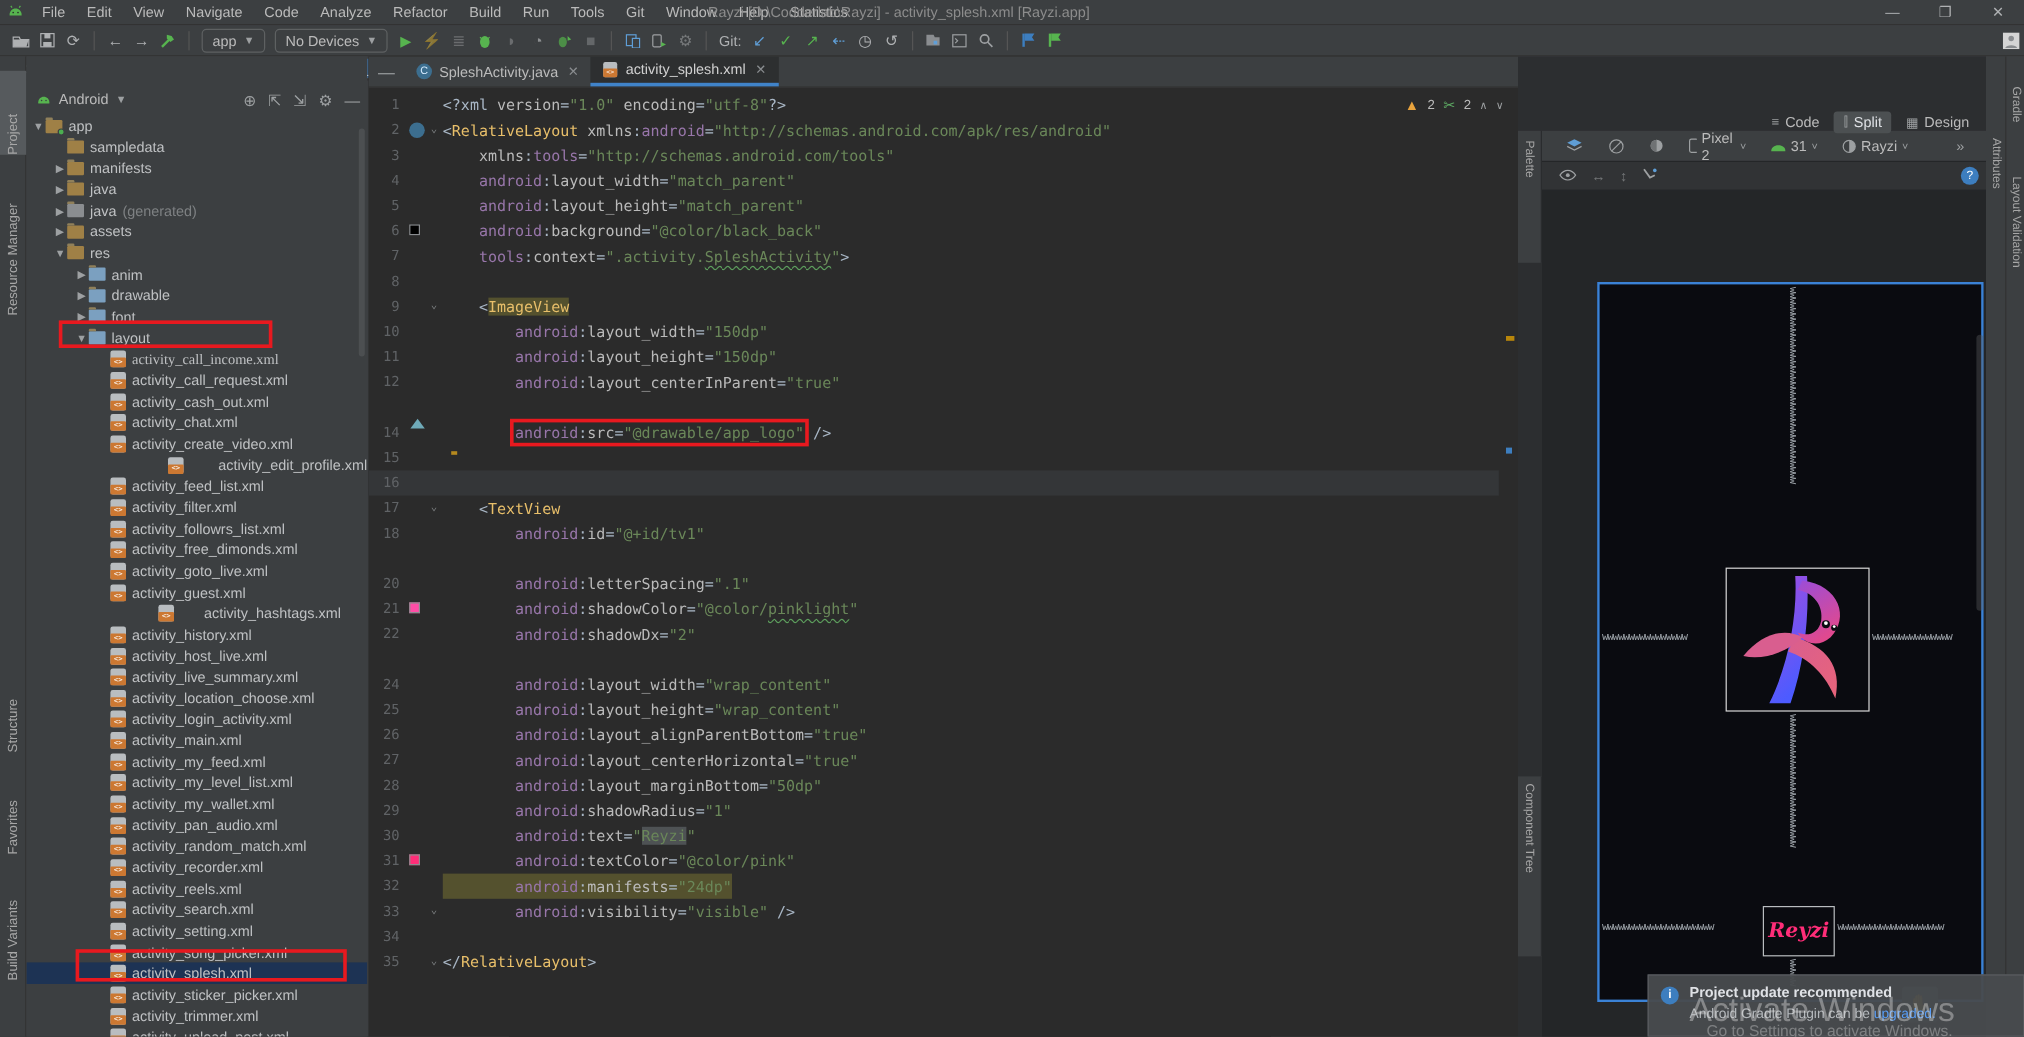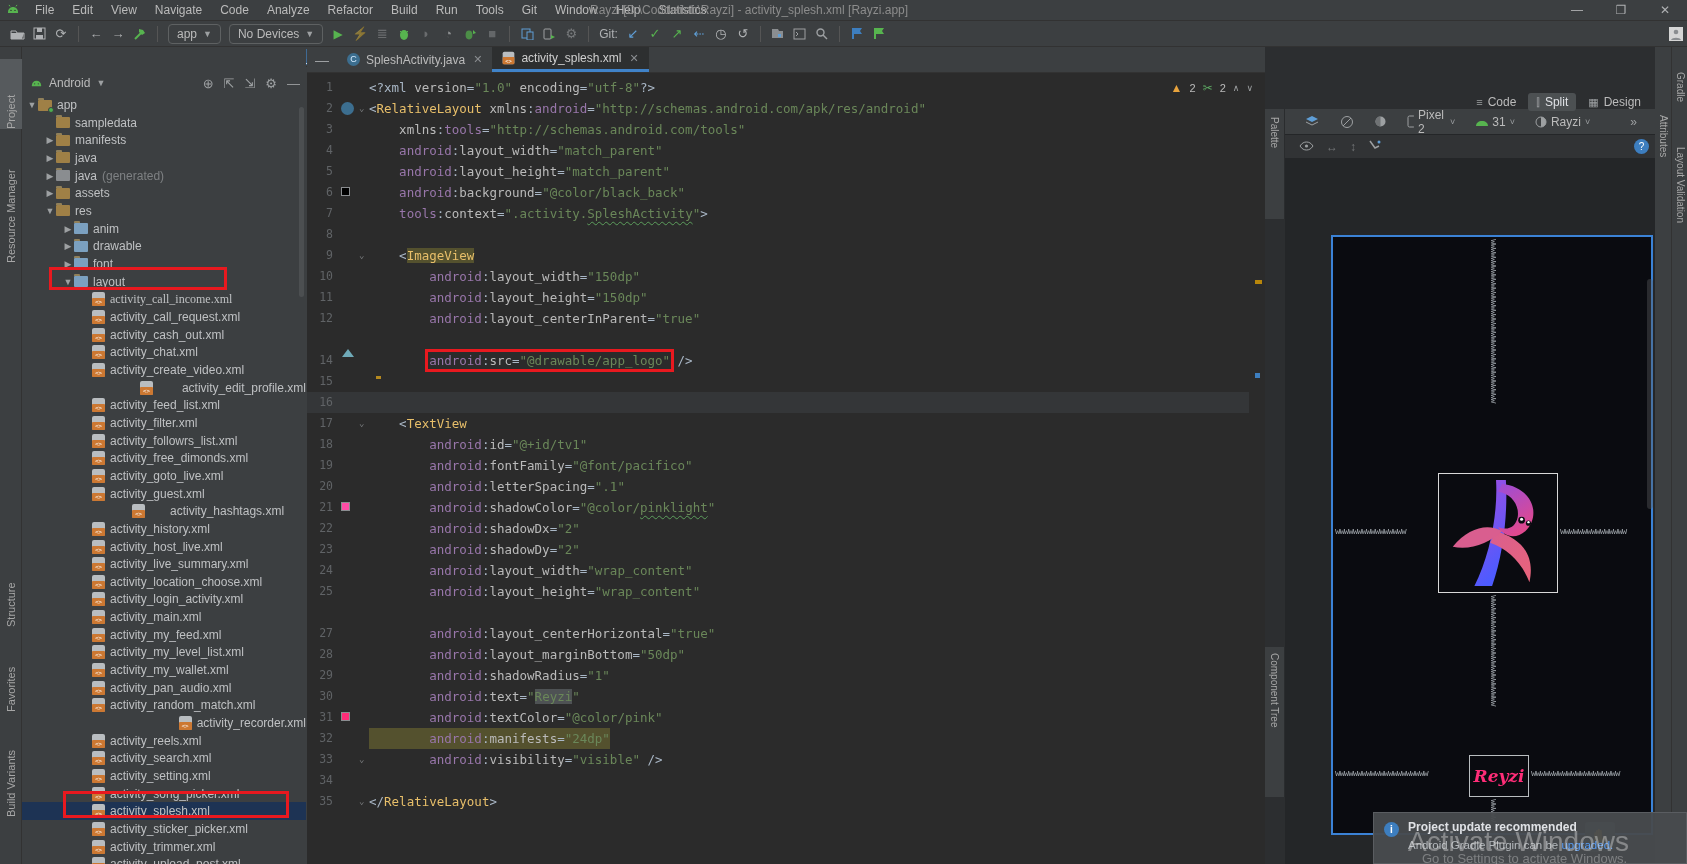--- a/index.html
+++ b/index.html
@@ -554,21 +554,21 @@
           <span class="tr-arrow"></span>
           <span class="ico-xml"></span>
           <span class="tr-label">activity_pan_audio.xml</span>
         </div>
         <div class="tree-row" style="top: 600.44px;">
           <span class="tr-gap" style="width: 58px;"></span>
           <span class="tr-arrow"></span>
           <span class="ico-xml"></span>
           <span class="tr-label">activity_random_match.xml</span>
         </div>
-        <div class="tree-row" style="top: 618.1px; justify-content: flex-end;">
+        <div class="tree-row" style="top: 618.1px;">
           <span class="tr-gap" style="width: 58px;"></span>
           <span class="tr-arrow"></span>
           <span class="ico-xml"></span>
           <span class="tr-label">activity_recorder.xml</span>
         </div>
         <div class="tree-row" style="top: 635.76px;">
           <span class="tr-gap" style="width: 58px;"></span>
           <span class="tr-arrow"></span>
           <span class="ico-xml"></span>
           <span class="tr-label">activity_reels.xml</span>
@@ -655,27 +655,26 @@
         <div class="code-line" style="top: 172px;"><span class="ln">9</span><span class="gut g-fold" style="top: 0px; left: 52px;">⌄</span><span class="txt"><span class="pln">    </span><span class="pln">&lt;</span><span class="tagh">ImageView</span></span></div>
         <div class="code-line" style="top: 193px;"><span class="ln">10</span><span class="txt"><span class="pln">        </span><span class="ns">android</span><span class="pln">:</span><span class="attr">layout_width</span><span class="pln">=</span><span class="val">"150dp"</span></span></div>
         <div class="code-line" style="top: 214px;"><span class="ln">11</span><span class="txt"><span class="pln">        </span><span class="ns">android</span><span class="pln">:</span><span class="attr">layout_height</span><span class="pln">=</span><span class="val">"150dp"</span></span></div>
         <div class="code-line" style="top: 235px;"><span class="ln">12</span><span class="txt"><span class="pln">        </span><span class="ns">android</span><span class="pln">:</span><span class="attr">layout_centerInParent</span><span class="pln">=</span><span class="val">"true"</span></span></div>
         <div class="code-line" style="top: 277px;"><span class="ln">14</span><span class="gut g-img" style="top: 5px; left: 34px;"></span><span class="txt"><span class="pln">        </span><span class="redbox-inline"><span class="ns">android</span><span class="pln">:</span><span class="attr">src</span><span class="pln">=</span><span class="val">"@drawable/app_logo"</span></span><span class="pln"> /&gt;</span></span></div>
         <div class="code-line" style="top: 298px;"><span class="ln">15</span><span class="gut g-bulb" style="top: 5px; left: 66px;"></span><span class="txt"><span class="pln"></span></span></div>
         <div class="caret-line" style="top: 319px;"></div>
         <div class="code-line" style="top: 319px;"><span class="ln">16</span><span class="txt"><span class="pln"></span></span></div>
         <div class="code-line" style="top: 340px;"><span class="ln">17</span><span class="gut g-fold" style="top: 0px; left: 52px;">⌄</span><span class="txt"><span class="pln">    </span><span class="pln">&lt;</span><span class="tag">TextView</span></span></div>
         <div class="code-line" style="top: 361px;"><span class="ln">18</span><span class="txt"><span class="pln">        </span><span class="ns">android</span><span class="pln">:</span><span class="attr">id</span><span class="pln">=</span><span class="val">"@+id/tv1"</span></span></div>
-        <div class="code-line" style="top: 382px;"><span class="ln">19</span><span class="txt"><span class="pln">        </span><span class="ns">android</span><span class="pln">:</span><span class="attr">fontFamily</span><span class="pln">=</span><span class="val">"@font/pacifico"</span></span></div>
         <div class="code-line" style="top: 403px;"><span class="ln">20</span><span class="txt"><span class="pln">        </span><span class="ns">android</span><span class="pln">:</span><span class="attr">letterSpacing</span><span class="pln">=</span><span class="val">".1"</span></span></div>
         <div class="code-line" style="top: 424px;"><span class="ln">21</span><span class="gut g-swatch" style="top: 5px; left: 34px; background: rgb(255, 77, 166);"></span><span class="txt"><span class="pln">        </span><span class="ns">android</span><span class="pln">:</span><span class="attr">shadowColor</span><span class="pln">=</span><span class="val">"@color/</span><span class="val wavy">pinklight</span><span class="val">"</span></span></div>
         <div class="code-line" style="top: 445px;"><span class="ln">22</span><span class="txt"><span class="pln">        </span><span class="ns">android</span><span class="pln">:</span><span class="attr">shadowDx</span><span class="pln">=</span><span class="val">"2"</span></span></div>
-        <div class="code-line" style="top: 466px;"><span class="ln">23</span><span class="txt"><span class="pln">        </span><span class="ns">android</span><span class="pln">:</span><span class="attr">shadowDy</span><span class="pln">=</span><span class="val">"2"</span></span></div>
         <div class="code-line" style="top: 487px;"><span class="ln">24</span><span class="txt"><span class="pln">        </span><span class="ns">android</span><span class="pln">:</span><span class="attr">layout_width</span><span class="pln">=</span><span class="val">"wrap_content"</span></span></div>
         <div class="code-line" style="top: 508px;"><span class="ln">25</span><span class="txt"><span class="pln">        </span><span class="ns">android</span><span class="pln">:</span><span class="attr">layout_height</span><span class="pln">=</span><span class="val">"wrap_content"</span></span></div>
+        <div class="code-line" style="top: 529px;"><span class="ln">26</span><span class="txt"><span class="pln">        </span><span class="ns">android</span><span class="pln">:</span><span class="attr">layout_alignParentBottom</span><span class="pln">=</span><span class="val">"true"</span></span></div>
         <div class="code-line" style="top: 550px;"><span class="ln">27</span><span class="txt"><span class="pln">        </span><span class="ns">android</span><span class="pln">:</span><span class="attr">layout_centerHorizontal</span><span class="pln">=</span><span class="val">"true"</span></span></div>
         <div class="code-line" style="top: 571px;"><span class="ln">28</span><span class="txt"><span class="pln">        </span><span class="ns">android</span><span class="pln">:</span><span class="attr">layout_marginBottom</span><span class="pln">=</span><span class="val">"50dp"</span></span></div>
         <div class="code-line" style="top: 592px;"><span class="ln">29</span><span class="txt"><span class="pln">        </span><span class="ns">android</span><span class="pln">:</span><span class="attr">shadowRadius</span><span class="pln">=</span><span class="val">"1"</span></span></div>
         <div class="code-line" style="top: 613px;"><span class="ln">30</span><span class="txt"><span class="pln">        </span><span class="ns">android</span><span class="pln">:</span><span class="attr">text</span><span class="pln">=</span><span class="val">"</span><span class="valh">Reyzi</span><span class="val">"</span></span></div>
         <div class="code-line" style="top: 634px;"><span class="ln">31</span><span class="gut g-swatch" style="top: 5px; left: 34px; background: rgb(255, 45, 120);"></span><span class="txt"><span class="pln">        </span><span class="ns">android</span><span class="pln">:</span><span class="attr">textColor</span><span class="pln">=</span><span class="val">"@color/pink"</span></span></div>
         <div class="code-line" style="top: 655px;"><span class="ln">32</span><span class="txt seg-hl"><span class="pln">        </span><span class="ns">android</span><span class="pln">:</span><span class="attr">manifests</span><span class="pln">=</span><span class="val">"24dp"</span></span></div>
         <div class="code-line" style="top: 676px;"><span class="ln">33</span><span class="gut g-fold" style="top: 0px; left: 52px;">⌄</span><span class="txt"><span class="pln">        </span><span class="ns">android</span><span class="pln">:</span><span class="attr">visibility</span><span class="pln">=</span><span class="val">"visible"</span><span class="pln"> /&gt;</span></span></div>
         <div class="code-line" style="top: 697px;"><span class="ln">34</span><span class="txt"><span class="pln"></span></span></div>
         <div class="code-line" style="top: 718px;"><span class="ln">35</span><span class="gut g-fold" style="top: 0px; left: 52px;">⌄</span><span class="txt"><span class="pln"></span><span class="pln">&lt;/</span><span class="tag">RelativeLayout</span><span class="pln">&gt;</span></span></div>
       </div>

